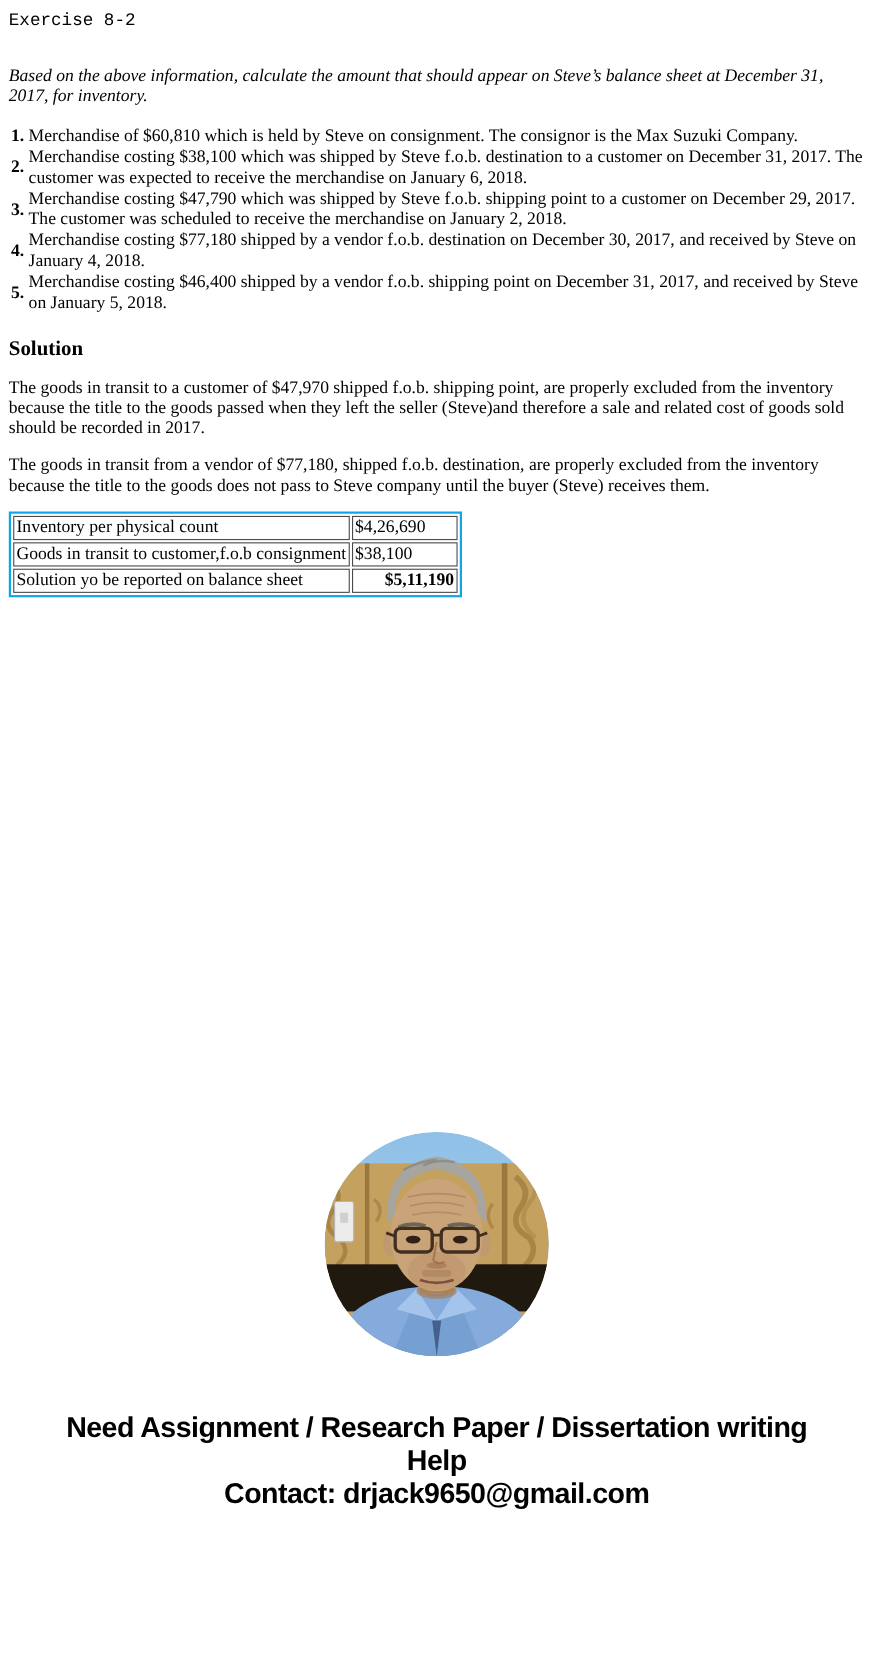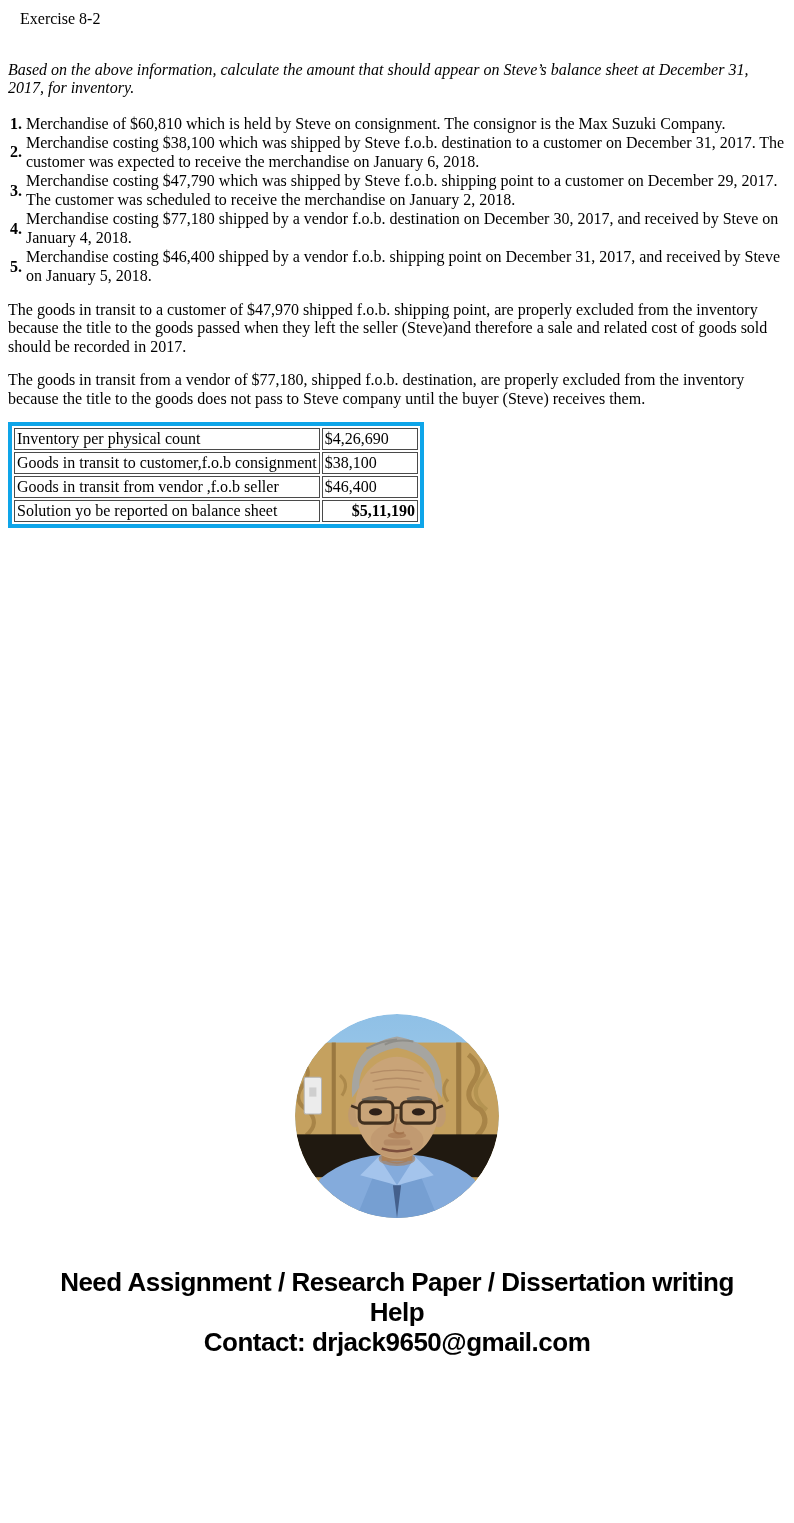--- a/index.html
+++ b/index.html
@@ -3,41 +3,41 @@
 <meta charset="utf-8">
 <style>
   html, body { margin: 0; padding: 0; background: #ffffff; }
   body { width: 794px; min-height: 1523px; color: #000; }
   .doc {
     padding: 0 8px;
     font-family: "Liberation Serif", serif;
     font-size: 16px;
     line-height: 1.16;
   }
-  .title { margin: 10px 12px 0; }
+  .title { margin: 10px 0 0; font-family: Liberation Mono, monospace; }
   .p-intro { margin: 15px 0 0; }
   .p-question { margin: 32px 0 0; font-style: italic; }
   .list { margin: 17px 0 0; }
   .li { display: flex; margin: 0 0 1px; }
   .li-num {
     flex: 0 0 18px;
     font-weight: 700;
     align-self: center;
     padding-left: 2px;
     box-sizing: border-box;
   }
   .li-text { flex: 1; }
   .sol-head { margin: 21px 0 0; font-size: 19px; font-weight: 700; }
   .sol-p1 { margin: 35px 0 0; }
   .sol-p { margin: 15px 0 0; }
   .inv-table {
     margin: 14px 0 0;
     border-collapse: separate;
     border-spacing: 2px;
-    border: 4px solid #0ea5e9;
+    border: 2px solid #0ea5e9;
     background: #fff;
   }
   .inv-table td {
     border: 1px solid #4a4a4a;
     padding: 0 2px;
     font-size: 16px;
     line-height: 20px;
     white-space: nowrap;
   }
   .inv-table td.lbl { min-width: 288px; }
@@ -84,37 +84,34 @@
     <div class="li">
       <span class="li-num">4.</span>
       <span class="li-text">Merchandise costing $77,180 shipped by a vendor f.o.b. destination on December 30, 2017, and received by Steve on January 4, 2018.</span>
     </div>
     <div class="li">
       <span class="li-num">5.</span>
       <span class="li-text">Merchandise costing $46,400 shipped by a vendor f.o.b. shipping point on December 31, 2017, and received by Steve on January 5, 2018.</span>
     </div>
   </div>
 
+  <div class="sol-head">Solution</div>
 
   <p class="sol-p">The goods in transit to a customer of $47,970 shipped f.o.b. shipping point, are properly excluded from the inventory because the title to the goods passed when they left the seller (Steve)and therefore a sale and related cost of goods sold should be recorded in 2017.</p>
   <p class="sol-p">The goods in transit from a vendor of $77,180, shipped f.o.b. destination, are properly excluded from the inventory because the title to the goods does not pass to Steve company until the buyer (Steve) receives them.</p>
 
   <table class="inv-table">
     <tbody>
       <tr>
         <td class="lbl">Inventory per physical count</td>
         <td class="val">$4,26,690</td>
       </tr>
       <tr>
         <td class="lbl">Goods in transit to customer,f.o.b consignment</td>
         <td class="val">$38,100</td>
-      </tr>
-      <tr>
-        <td class="lbl">Goods in transit from vendor ,f.o.b seller</td>
-        <td class="val">$46,400</td>
       </tr>
       <tr>
         <td class="lbl">Solution yo be reported on balance sheet</td>
         <td class="val val-bold">$5,11,190</td>
       </tr>
     </tbody>
   </table>
 
   <div class="spacer"></div>
 

